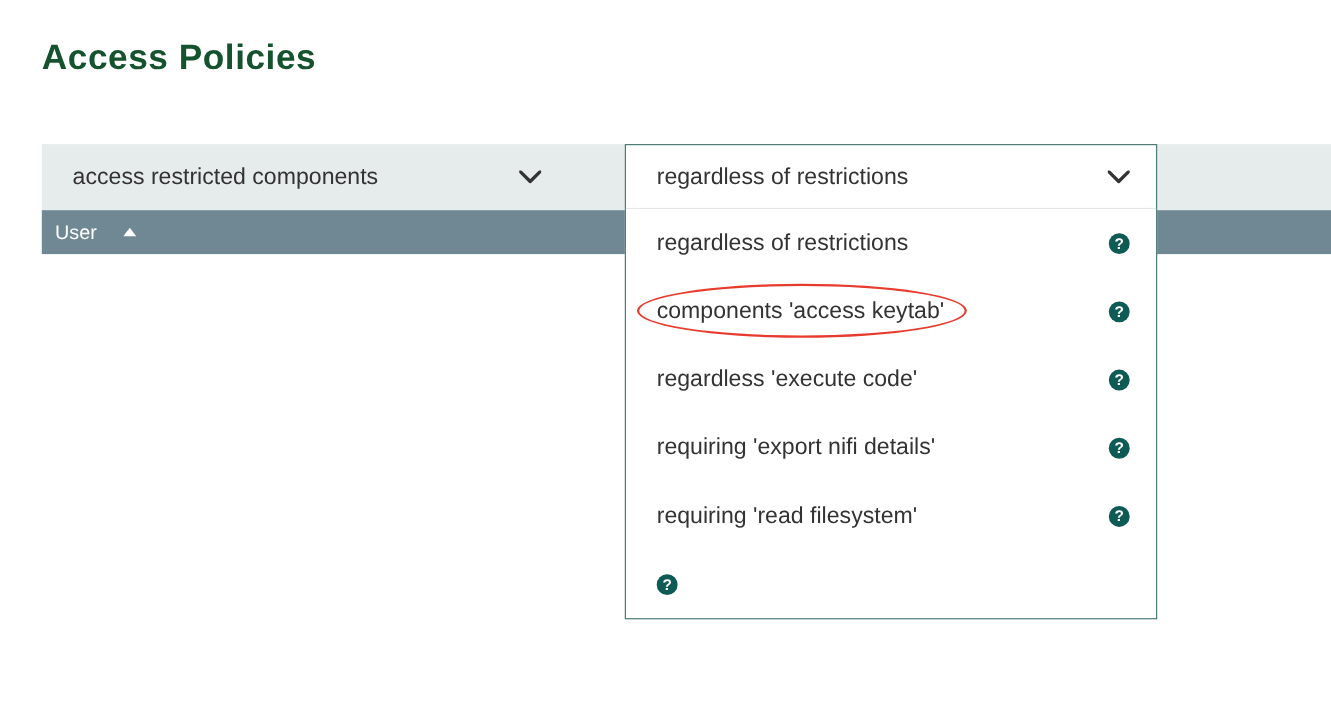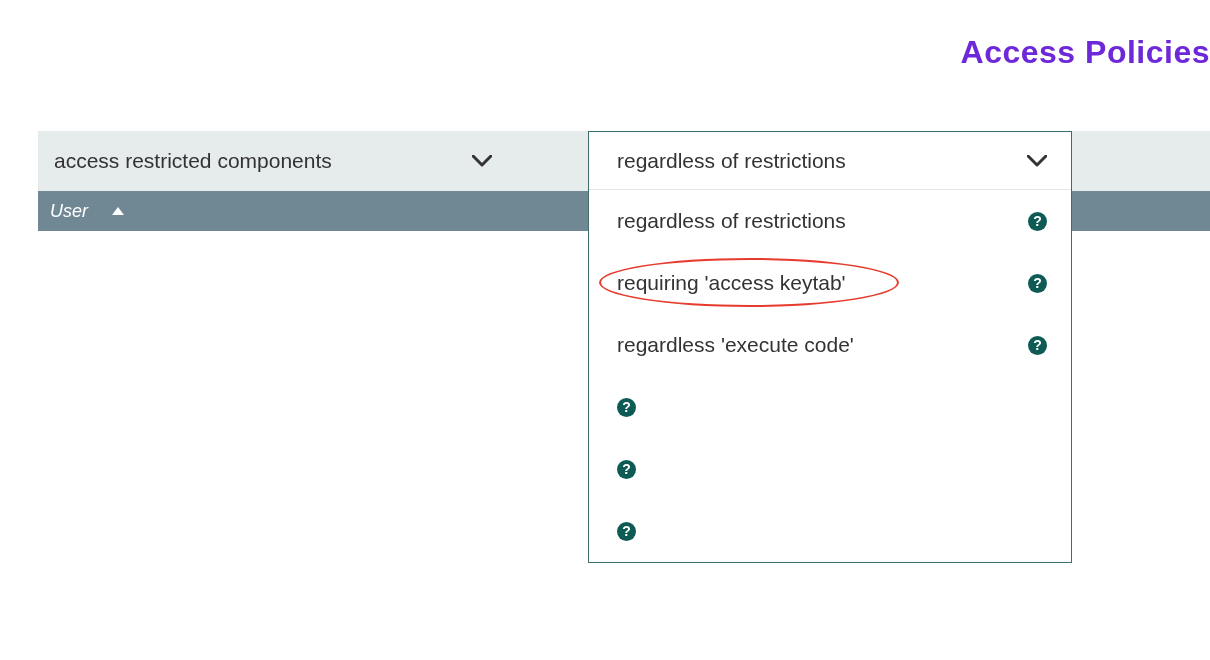--- a/index.html
+++ b/index.html
@@ -9,70 +9,68 @@
       width:1210px;
       height:660px;
       overflow:hidden;
     }
     .page{
       padding:34px 0 0 38px;
     }
     h1.title{
       font-size:32px;
       font-weight:700;
-      color:#6d28d9;
+      color:#14532d;
       letter-spacing:0.5px;
       margin-bottom:60px;
-      text-align:right;
     }
 
     .bar-wrap{
       position:relative;
     }
 
     .grey-row{
       position:relative;
       display:flex;
       align-items:stretch;
       height:60px;
       background:#e6ebec;
     }
     .grey-row .cell{
       display:flex;
       align-items:center;
-      padding-left:16px;
+      padding-left:28px;
       font-size:21px;
       color:#333;
     }
     .first-cell{ width:492px; position:relative; }
     .first-cell .chevron-box{
       position:absolute;
       right:38px; top:0; bottom:0;
       display:flex; align-items:center;
       cursor:pointer;
     }
 
     .dark-row{
       height:40px;
       background:#708894;
       display:flex;
       align-items:center;
       padding-left:12px;
     }
     .dark-row .user-label{
-      font-style:italic;
       color:#fff;
       font-size:18px;
       margin-right:24px;
     }
     .dark-row svg{ display:block; }
 
     .dropdown{
       position:absolute;
-      left:550px;
+      left:530px;
       top:0;
       width:484px;
       background:#fff;
       border:1.5px solid #3d6e6c;
       box-shadow:0 0 0 0 rgba(0,0,0,0);
     }
     .dd-head{
       height:58px;
       display:flex;
       align-items:center;
@@ -161,36 +159,38 @@
           </svg>
         </span>
       </div>
 
       <div class="dd-item">
         <span>regardless of restrictions</span>
         <span class="help-icon">?</span>
       </div>
 
       <div class="dd-item" style="position:relative;">
-        <span>requiring 'access keytab'</span>
+        <span>components 'access keytab'</span>
         <span class="help-icon">?</span>
 
         <span class="red-ellipse" style="left:10px; top:6px; width:300px; height:49px;"></span>
       </div>
 
       <div class="dd-item">
         <span>regardless 'execute code'</span>
         <span class="help-icon">?</span>
       </div>
 
       <div class="dd-item">
-        <span class="help-icon">?</span>
-      </div>
-
-      <div class="dd-item">
+        <span>requiring 'export nifi details'</span>
+        <span class="help-icon">?</span>
+      </div>
+
+      <div class="dd-item">
+        <span>requiring 'read filesystem'</span>
         <span class="help-icon">?</span>
       </div>
 
       <div class="dd-item">
         <span class="help-icon">?</span>
       </div>
 
     </div>
 
   </div>

